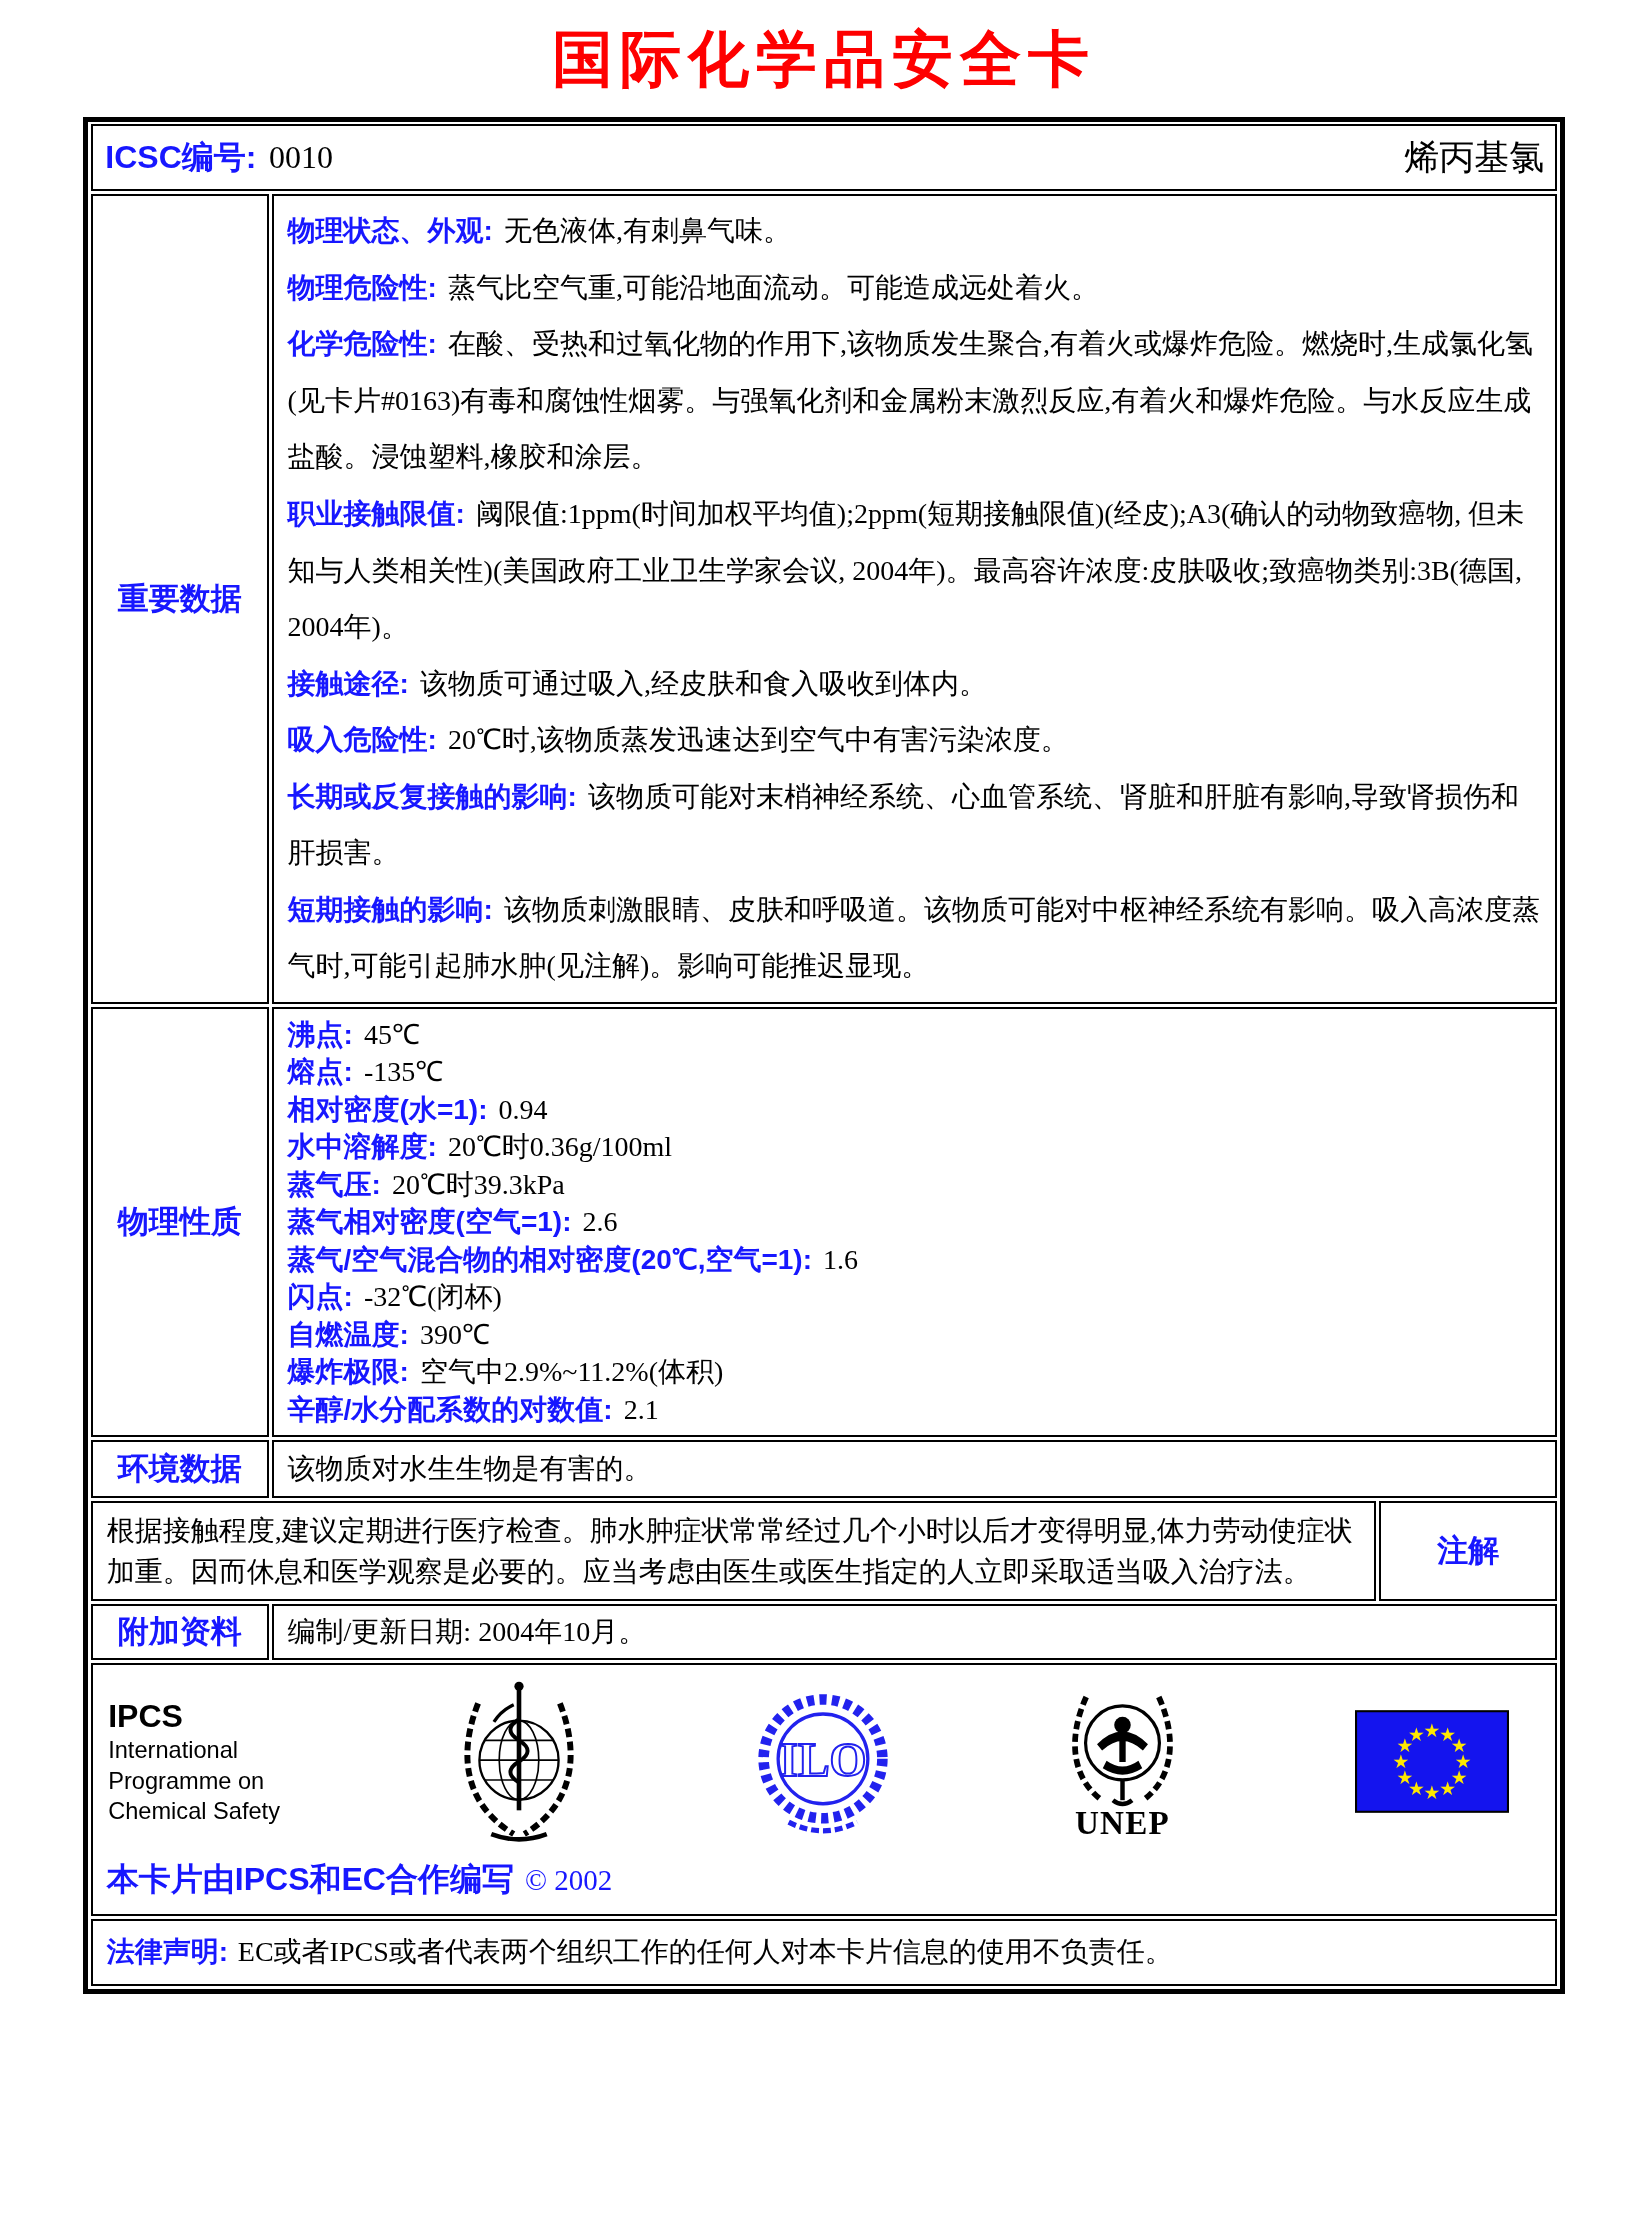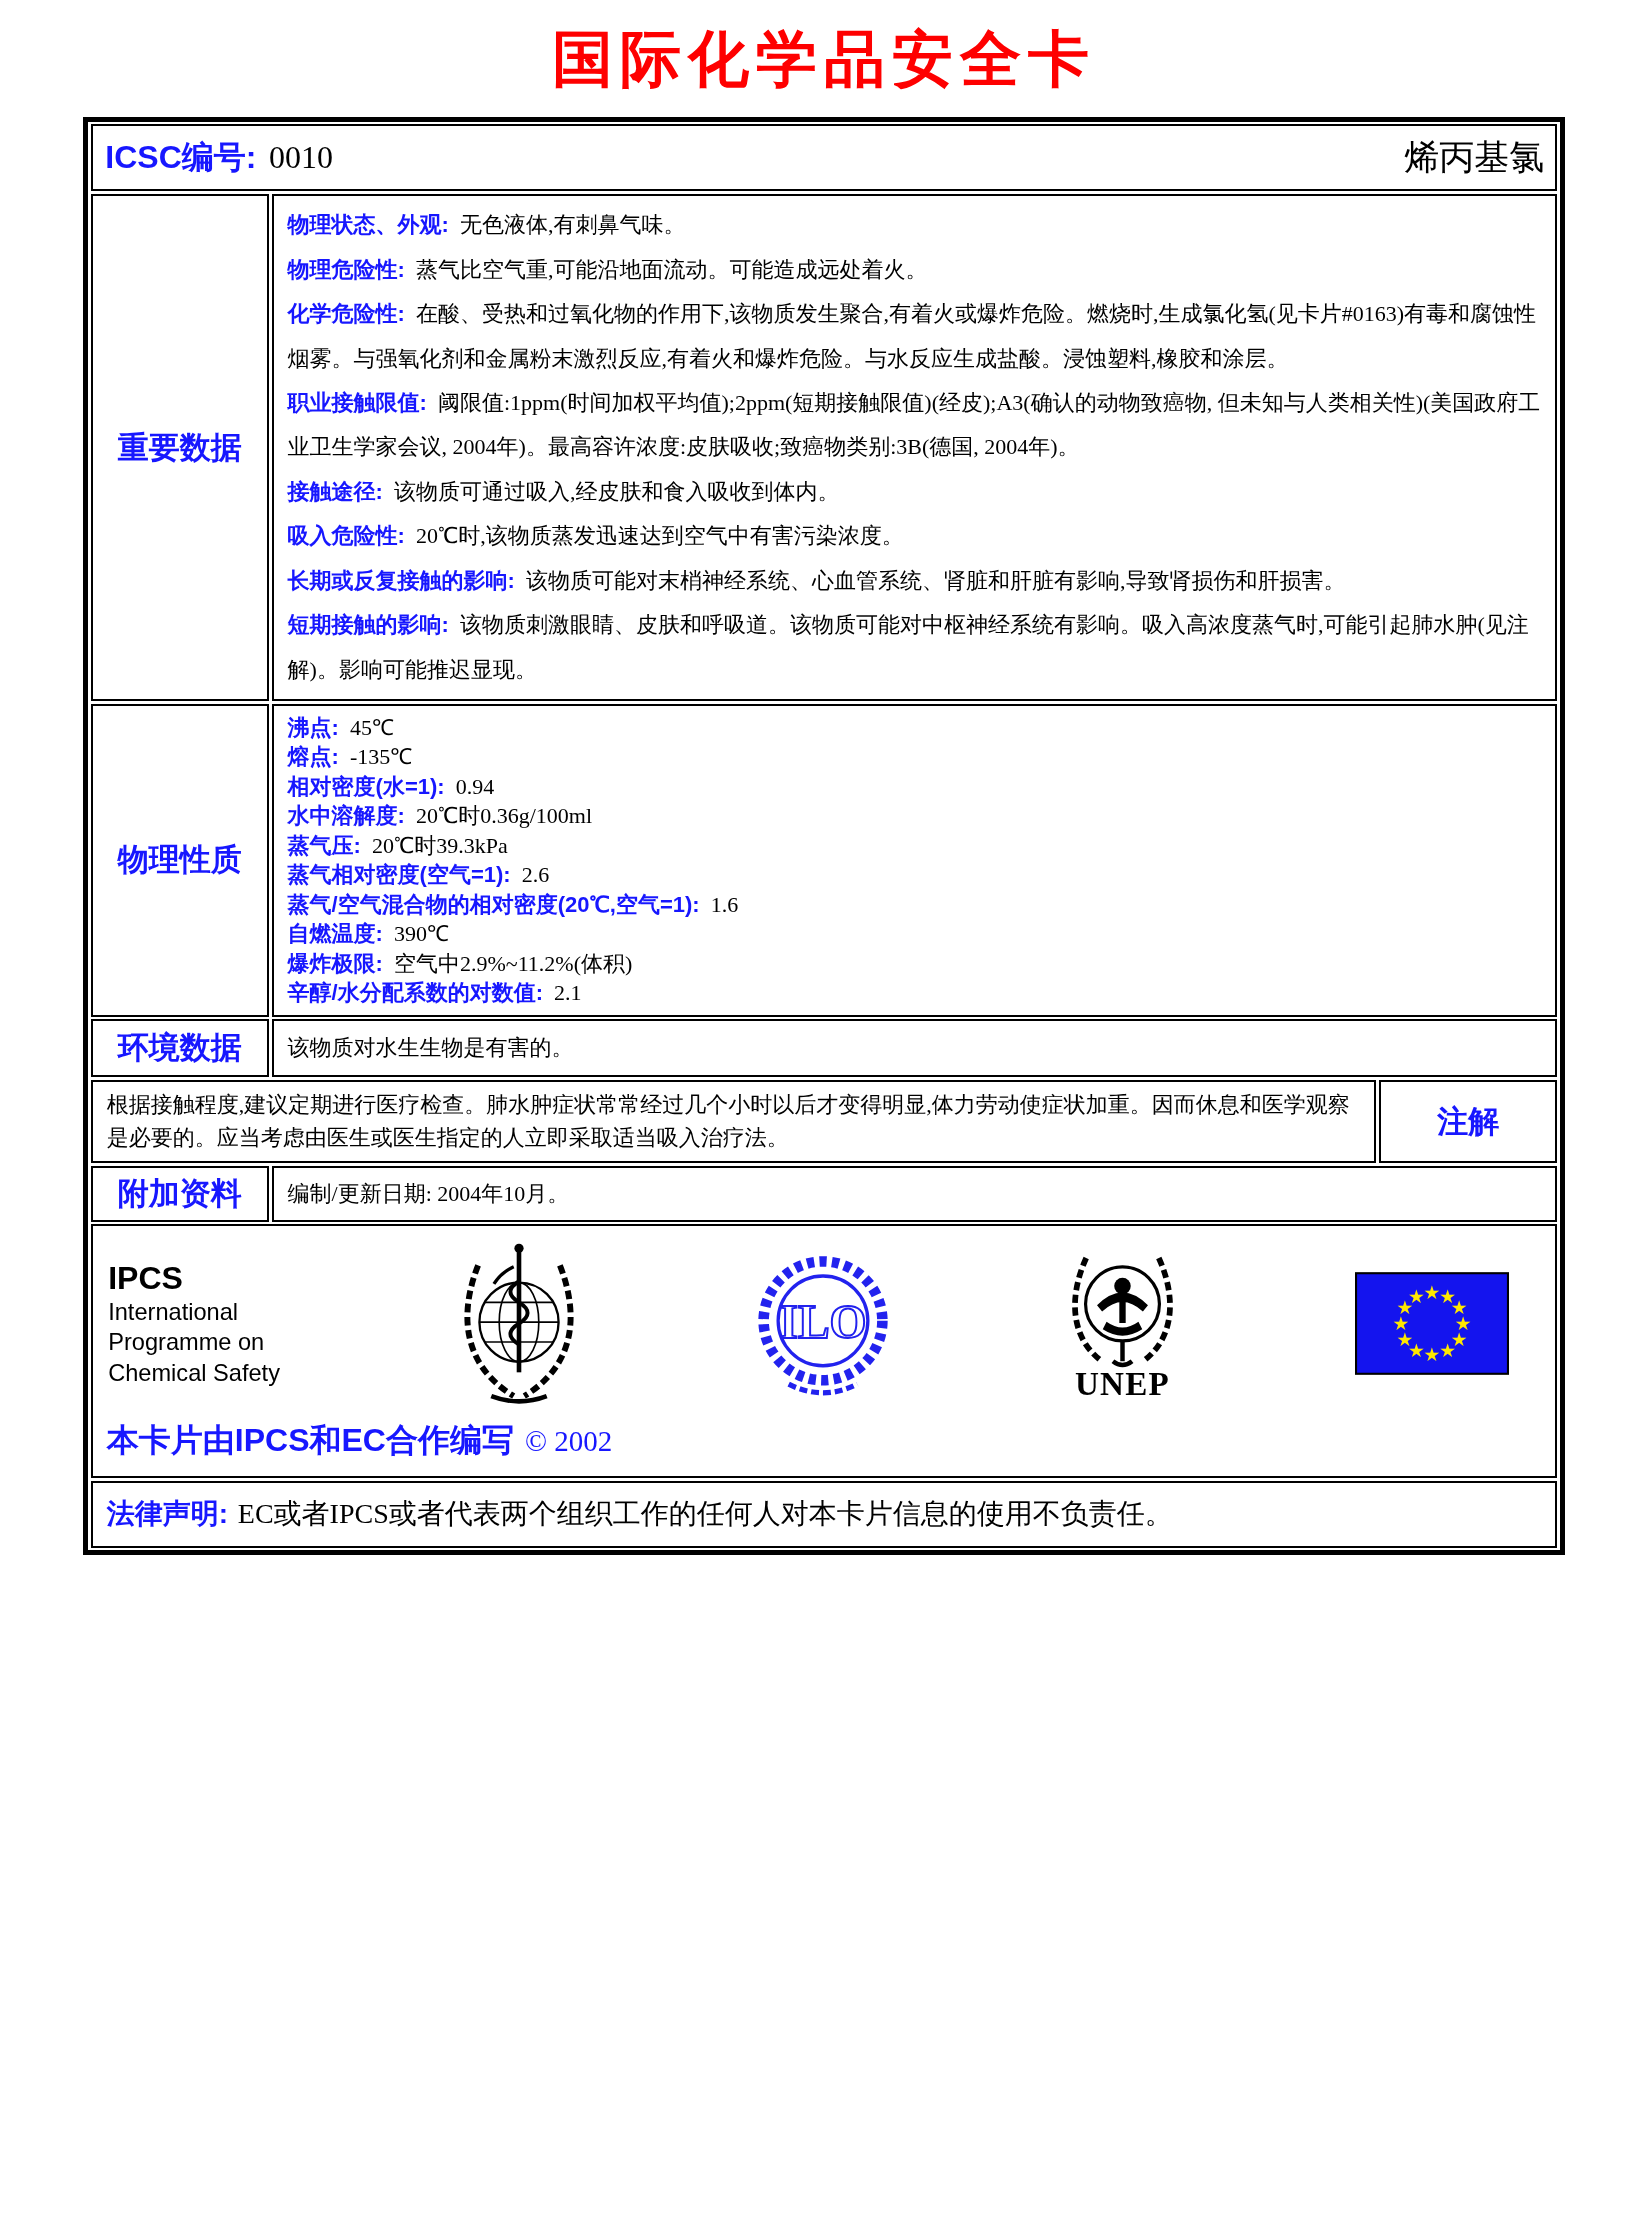--- a/index.html
+++ b/index.html
@@ -37,21 +37,21 @@
     flex:1;display:flex;align-items:center;justify-content:space-between;
     min-height:67px;padding:5.6px 11px 5.6px 12.5px;
   }
   .icsc-left{display:flex;align-items:baseline;gap:12.5px;}
   .icsc-label{
     color:var(--blue);font-family:"Liberation Sans",sans-serif;
     font-weight:700;font-size:32px;
   }
   .icsc-number{font-size:32px;font-family:"Liberation Serif",serif;}
   .chem-name{font-size:35px;font-family:"Liberation Serif",serif;}
-  .content-cell p{margin:0;font-size:22px;}
+  .content-cell p{margin:0;font-size:28px;}
   .wide p{line-height:2.02;}
   .tight p{line-height:1.34;}
   .mid p{line-height:1.47;}
   .flabel{
     color:var(--blue);font-family:"Liberation Sans",sans-serif;
     font-weight:700;margin-right:11px;
   }
   .fval{font-family:"Liberation Serif",serif;}
   .env-cell{display:flex;align-items:center;min-height:58px;}
   .add-cell{display:flex;align-items:center;min-height:56px;}
@@ -114,20 +114,21 @@
   <div class="row">
     <div class="cell label-cell">物理性质</div>
     <div class="cell content-cell tight">
       <p><span class="flabel">沸点:</span><span class="fval">45℃</span></p>
       <p><span class="flabel">熔点:</span><span class="fval">-135℃</span></p>
       <p><span class="flabel">相对密度(水=1):</span><span class="fval">0.94</span></p>
       <p><span class="flabel">水中溶解度:</span><span class="fval">20℃时0.36g/100ml</span></p>
       <p><span class="flabel">蒸气压:</span><span class="fval">20℃时39.3kPa</span></p>
       <p><span class="flabel">蒸气相对密度(空气=1):</span><span class="fval">2.6</span></p>
       <p><span class="flabel">蒸气/空气混合物的相对密度(20℃,空气=1):</span><span class="fval">1.6</span></p>
+      <p><span class="flabel">闪点:</span><span class="fval">-32℃(闭杯)</span></p>
       <p><span class="flabel">自燃温度:</span><span class="fval">390℃</span></p>
       <p><span class="flabel">爆炸极限:</span><span class="fval">空气中2.9%~11.2%(体积)</span></p>
       <p><span class="flabel">辛醇/水分配系数的对数值:</span><span class="fval">2.1</span></p>
     </div>
   </div>
 
   <div class="row">
     <div class="cell label-cell">环境数据</div>
     <div class="cell content-cell env-cell">
       <p><span class="fval">该物质对水生生物是有害的。</span></p>

